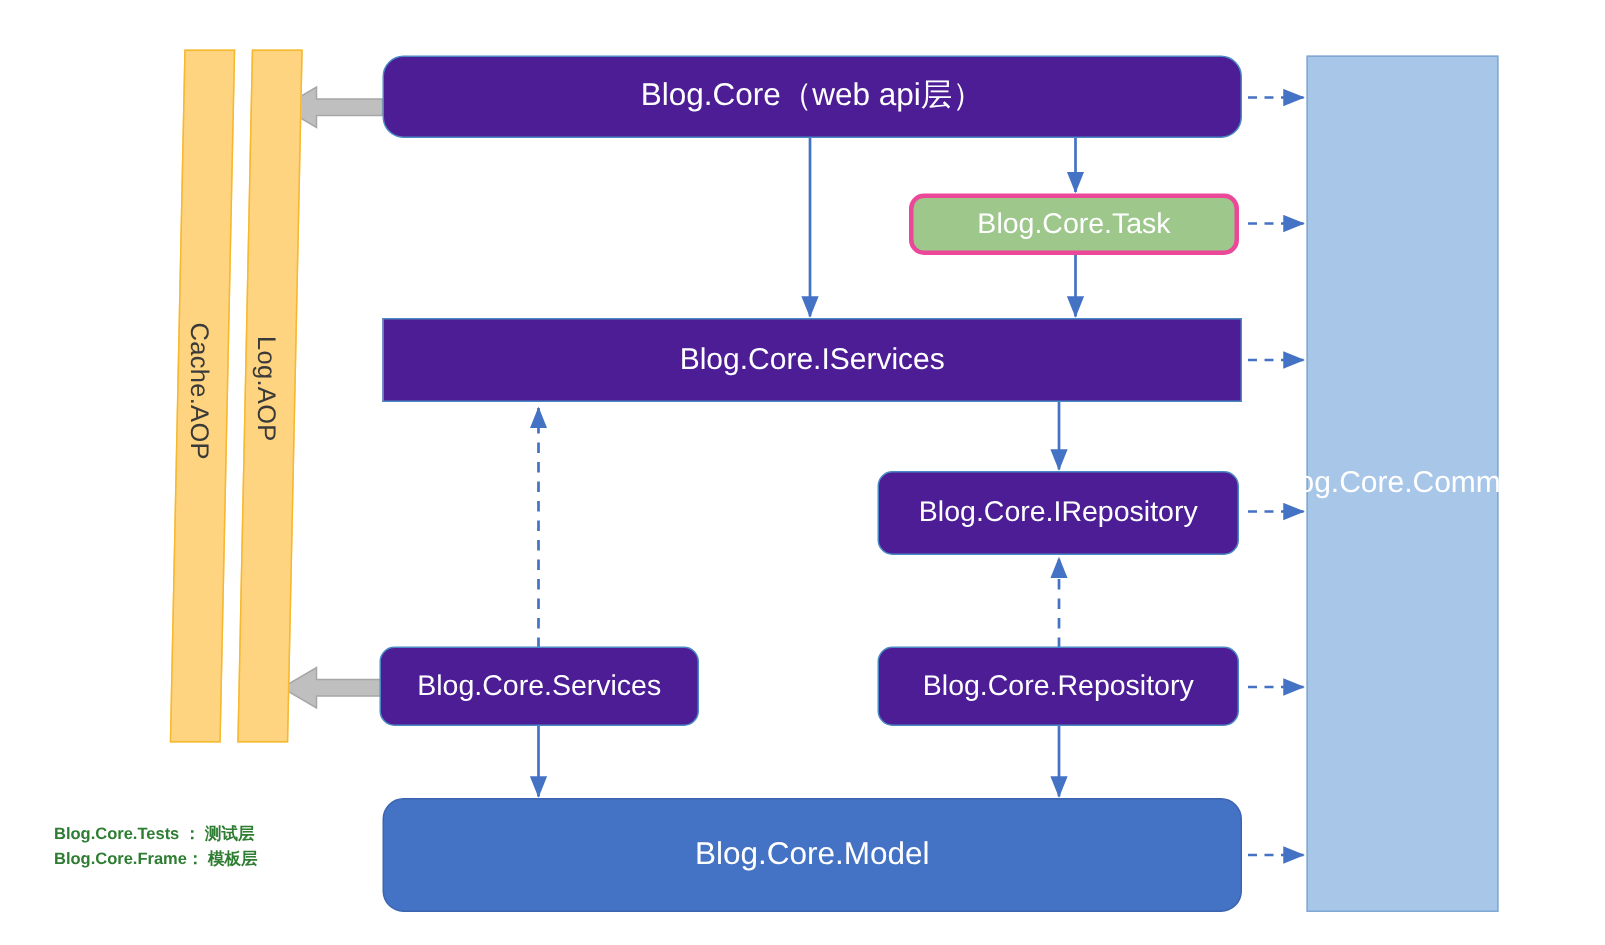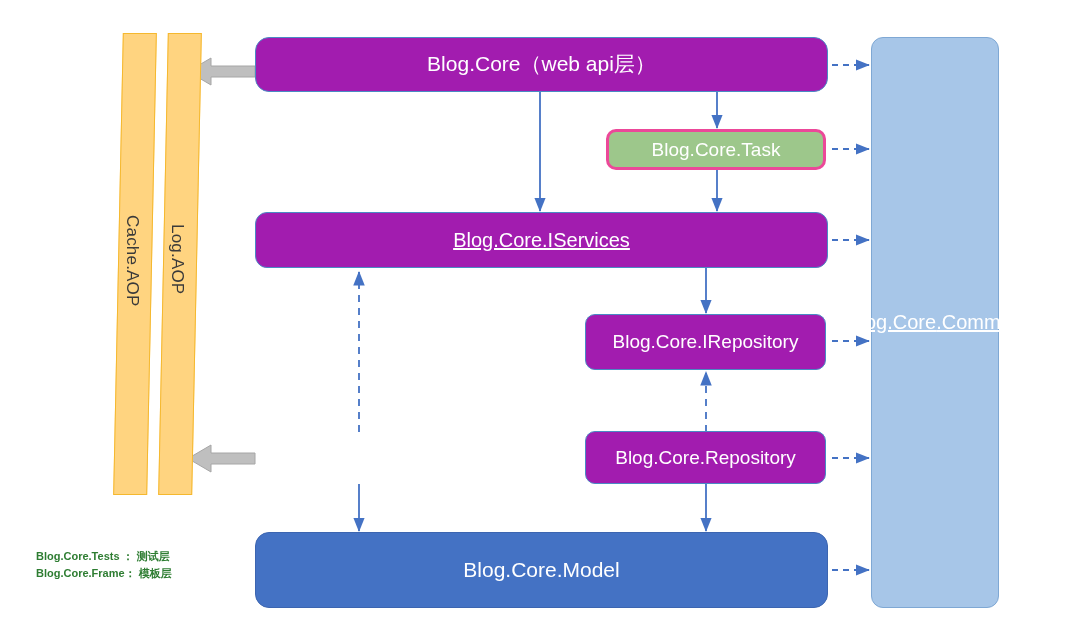--- a/index.html
+++ b/index.html
@@ -22,38 +22,38 @@
     display: flex;
     align-items: center;
     justify-content: center;
     text-align: center;
     color: #ffffff;
     box-sizing: border-box;
     line-height: 1.15;
     z-index: 5;
   }
   .box-blue {
-    background: #a21caf;
+    background: #4c1d95;
     border: 1px solid #4A8AC4;
   }
   .box-blue-dark {
     background: #4472C4;
     border: 1px solid #3C65B0;
   }
   .box-green {
     background: #9DC78B;
     border: 3px solid #ec4899;
   }
   .box-lightblue {
     background: #A7C6E8;
     border: 1px solid #7FA8D4;
   }
   .rounded-lg { border-radius: 14px; }
   .rounded-md { border-radius: 10px; }
-  .rounded-sm { border-radius: 12px; text-decoration: underline; }
+  .rounded-sm { border-radius: 0px; }
 
   .aop-bar {
     position: absolute;
     background: #FFD480;
     border: 1.5px solid #F5B82E;
     transform: skewX(-1.2deg);
     z-index: 3;
   }
   .aop-label {
     position: absolute;
@@ -144,20 +144,21 @@
   </svg>
 
   <div class="box box-blue rounded-lg fs-21" style="left:255px; top:37px; width:573px; height:55px;">Blog.Core（web api层）</div>
 
   <div class="box box-green rounded-md fs-19" style="left:606px; top:129px; width:220px; height:41px;">Blog.Core.Task</div>
 
   <div class="box box-blue rounded-sm fs-20" style="left:255px; top:212px; width:573px; height:56px;">Blog.Core.IServices</div>
 
   <div class="box box-blue rounded-md fs-19" style="left:585px; top:314px; width:241px; height:56px;">Blog.Core.IRepository</div>
 
+  <div class="box box-blue rounded-md fs-19" style="left:253px; top:431px; width:213px; height:53px;">Blog.Core.Services</div>
 
   <div class="box box-blue rounded-md fs-19" style="left:585px; top:431px; width:241px; height:53px;">Blog.Core.Repository</div>
 
   <div class="box box-blue-dark rounded-lg fs-21" style="left:255px; top:532px; width:573px; height:76px;">Blog.Core.Model</div>
 
   <div class="box box-lightblue rounded-sm fs-20" style="left:871px; top:37px; width:128px; height:571px; flex-direction:row;">
     <span>Blog.Core</span>
     <span>.Common</span>
   </div>
 

